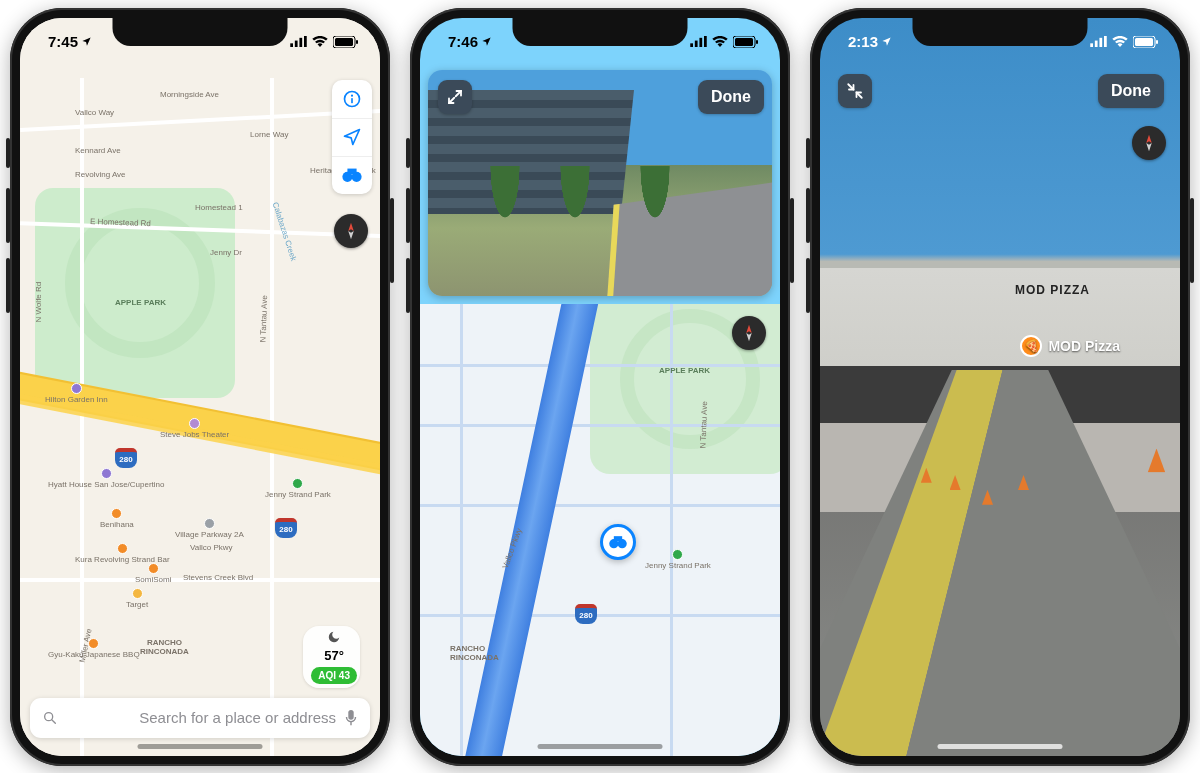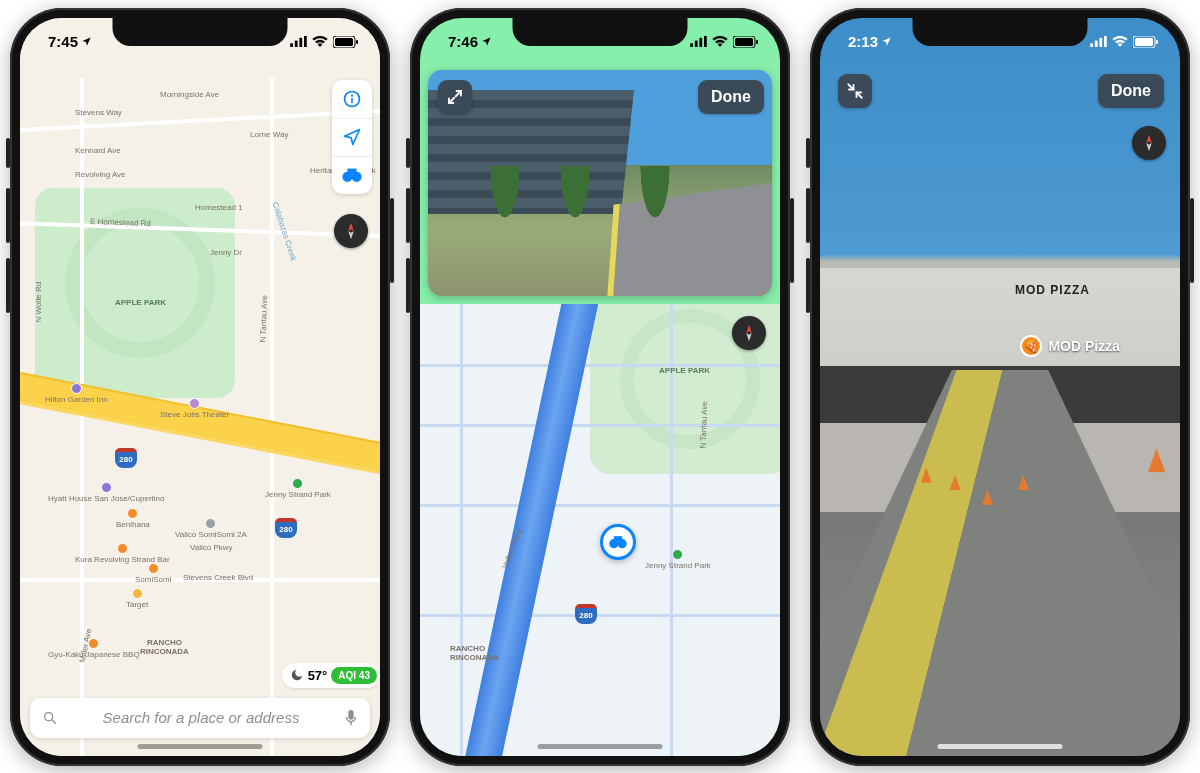--- a/index.html
+++ b/index.html
@@ -95,43 +95,43 @@
   }
   .mbtn { width:40px; height:38px; display:flex; align-items:center; justify-content:center; color:#0a84ff; }
   .mbtn + .mbtn { border-top:1px solid #eee; }
   .compass {
     position:absolute; width:34px; height:34px; border-radius:50%;
     background:#2b2b2b; box-shadow:0 1px 3px rgba(0,0,0,.4);
     display:flex; align-items:center; justify-content:center;
   }
   .c1 { top:196px; right:12px; }
   .weather-pill {
-    position:absolute; bottom:68px; right:0;
+    position:absolute; bottom:68px; right:20px;
     display:flex; align-items:center; gap:4px;
     background:rgba(255,255,255,.88); border-radius:16px; padding:4px 3px 4px 8px;
-    font-size:13px; font-weight:600; box-shadow:0 1px 3px rgba(0,0,0,.12);
+    font-size:13px; font-weight:600; box-shadow:0 1px 3px rgba(0,0,0,.12);flex-direction:column;
   }
   .aqi-badge { background:#2fbd35; color:#fff; font-size:10px; font-weight:700;
     padding:3px 7px; border-radius:10px; }
   .search-bar {
     position:absolute; bottom:18px; left:10px; right:10px; height:40px;
     background:#fff; border-radius:11px; box-shadow:0 1px 5px rgba(0,0,0,.15);
     display:flex; align-items:center; padding:0 12px; gap:8px;
   }
-  .search-bar .ph { color:#8e8e93; flex:1; font-size:15px; text-align:center;font-style:italic; }
+  .search-bar .ph { color:#8e8e93; flex:1; font-size:15px; text-align:right; }
   .poi { position:absolute; display:flex; flex-direction:column; align-items:center; font-size:8px; color:#7a7268; }
   .poi-dot { width:11px; height:11px; border-radius:50%; margin-bottom:1px; border:1.5px solid #fff; }
   .hwy-shield {
     position:absolute; width:22px; height:20px; background:#2d6cc0; border-radius:5px 5px 8px 8px;
     color:#fff; font-size:8px; font-weight:700; display:flex; align-items:center; justify-content:center;
     border-top:4px solid #c0362c;
   }
 
   
-  .p2 .screen { background:#86efac; }
+  .p2 .screen { background:#7dd3fc; }
   .sv-card {
     position:absolute; top:52px; left:8px; right:8px; height:226px;
     background:linear-gradient(to bottom,#4ea0dc 0%,#4ea0dc 42%,#6f8a63 42%,#9aab77 70%,#8d9470 100%);
     border-radius:14px; overflow:hidden; box-shadow:0 2px 8px rgba(0,0,0,.25);
   }
   .sv-building {
     position:absolute; left:0; top:20px; width:60%; height:55%;
     background:repeating-linear-gradient(to bottom,#4a5d6b 0 10px,#3a4a57 10px 18px);
     transform:skewX(-6deg); transform-origin:top left;
   }
@@ -266,38 +266,38 @@
       <span class="map-label" style="top:280px;left:95px;font-weight:600;color:#5a7e5b">APPLE PARK</span>
       <span class="map-label" style="top:620px;left:120px;font-weight:600;white-space:pre;text-align:center">RANCHO
 RINCONADA</span>
       <span class="map-label" style="top:200px;left:70px;transform:rotate(2deg)">E Homestead Rd</span>
       <span class="map-label" style="top:555px;left:163px">Stevens Creek Blvd</span>
       <span class="map-label" style="top:300px;left:18px;transform:rotate(-90deg);transform-origin:left">N Wolfe Rd</span>
       <span class="map-label" style="top:320px;left:243px;transform:rotate(-88deg);transform-origin:left">N Tantau Ave</span>
       <span class="map-label" style="top:112px;left:230px">Lorne Way</span>
       <span class="map-label" style="top:128px;left:55px">Kennard Ave</span>
       <span class="map-label" style="top:152px;left:55px">Revolving Ave</span>
-      <span class="map-label" style="top:90px;left:55px">Stevens Way</span>
+      <span class="map-label" style="top:90px;left:55px">Vallco Way</span>
       <span class="map-label" style="top:72px;left:140px">Morningside Ave</span>
       <span class="map-label" style="top:230px;left:190px">Jenny Dr</span>
       <span class="map-label" style="top:525px;left:170px">Vallco Pkwy</span>
       <span class="map-label" style="top:640px;left:62px;transform:rotate(-78deg);transform-origin:left">Miller Ave</span>
       <span class="map-label" style="top:185px;left:175px">Homestead 1</span>
       <span class="map-label" style="top:148px;left:290px">Heritage Oak Park</span>
       <span class="map-label" style="top:180px;left:255px;transform:rotate(72deg);transform-origin:left;color:#6fa9c9">Calabazas Creek</span>
 
       <div class="poi" style="top:365px;left:25px">
           <div class="poi-dot" style="background:#8e77d3"></div>
           <span>Hilton Garden Inn</span>
         </div>
-      <div class="poi" style="top:464px;left:28px">
+      <div class="poi" style="top:450px;left:28px">
           <div class="poi-dot" style="background:#8e77d3"></div>
           <span>Hyatt House San Jose/Cupertino</span>
         </div>
-      <div class="poi" style="top:490px;left:96px">
+      <div class="poi" style="top:490px;left:80px">
           <div class="poi-dot" style="background:#f28c28"></div>
           <span>Benihana</span>
         </div>
       <div class="poi" style="top:525px;left:55px">
           <div class="poi-dot" style="background:#f28c28"></div>
           <span>Kura Revolving Strand Bar</span>
         </div>
       <div class="poi" style="top:545px;left:115px">
           <div class="poi-dot" style="background:#f28c28"></div>
           <span>SomiSomi</span>
@@ -307,27 +307,27 @@
           <span>Target</span>
         </div>
       <div class="poi" style="top:620px;left:28px">
           <div class="poi-dot" style="background:#f28c28"></div>
           <span>Gyu-Kaku Japanese BBQ</span>
         </div>
       <div class="poi" style="top:460px;left:245px">
           <div class="poi-dot" style="background:#2fa84a"></div>
           <span>Jenny Strand Park</span>
         </div>
-      <div class="poi" style="top:380px;left:140px">
+      <div class="poi" style="top:400px;left:140px">
           <div class="poi-dot" style="background:#b28bd2"></div>
           <span>Steve Jobs Theater</span>
         </div>
       <div class="poi" style="top:500px;left:155px">
           <div class="poi-dot" style="background:#9aa0a6"></div>
-          <span>Vallco SomiSomi 2A</span>
+          <span>Village Parkway 2A</span>
         </div>
     </div>
 
     <div class="mcontrols">
       <div class="mbtn">
         <svg width="20" height="20" viewBox="0 0 24 24">
             <circle cx="12" cy="12" r="9" fill="none" stroke="currentColor" stroke-width="2"></circle>
             <circle cx="12" cy="8" r="1.3" fill="currentColor"></circle>
             <rect x="11" y="11" width="2" height="6" fill="currentColor"></rect>
           </svg>

